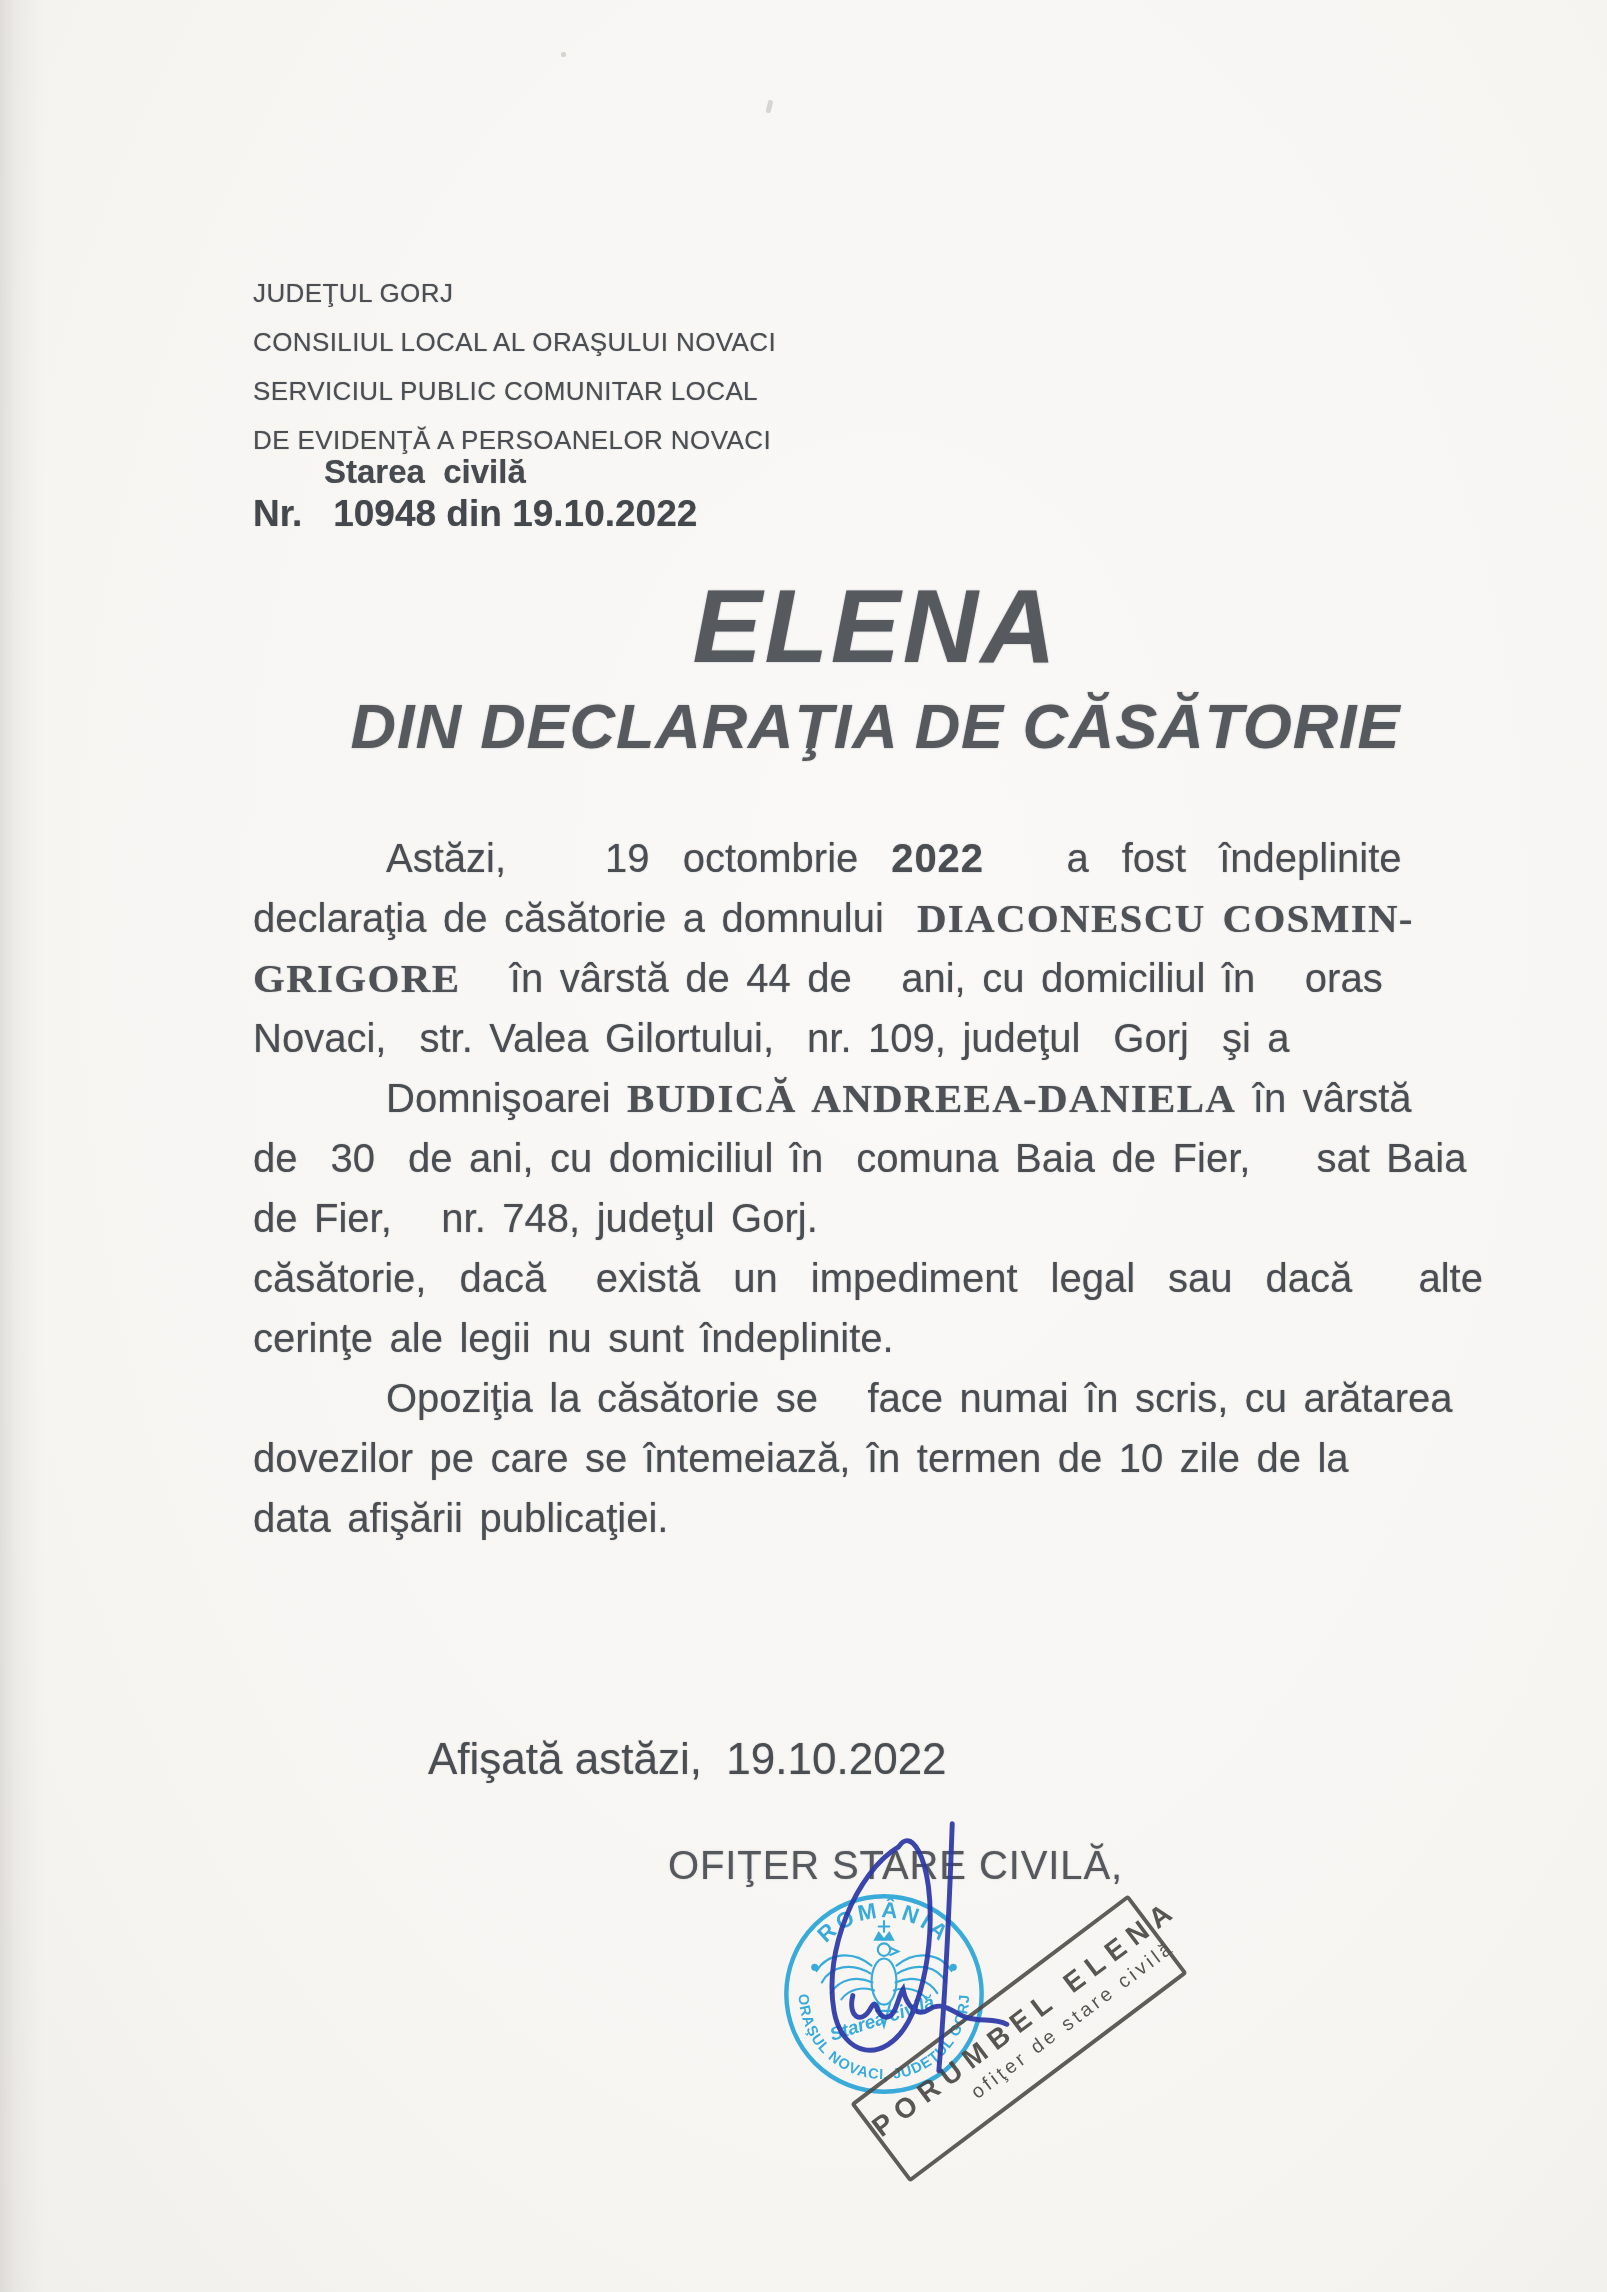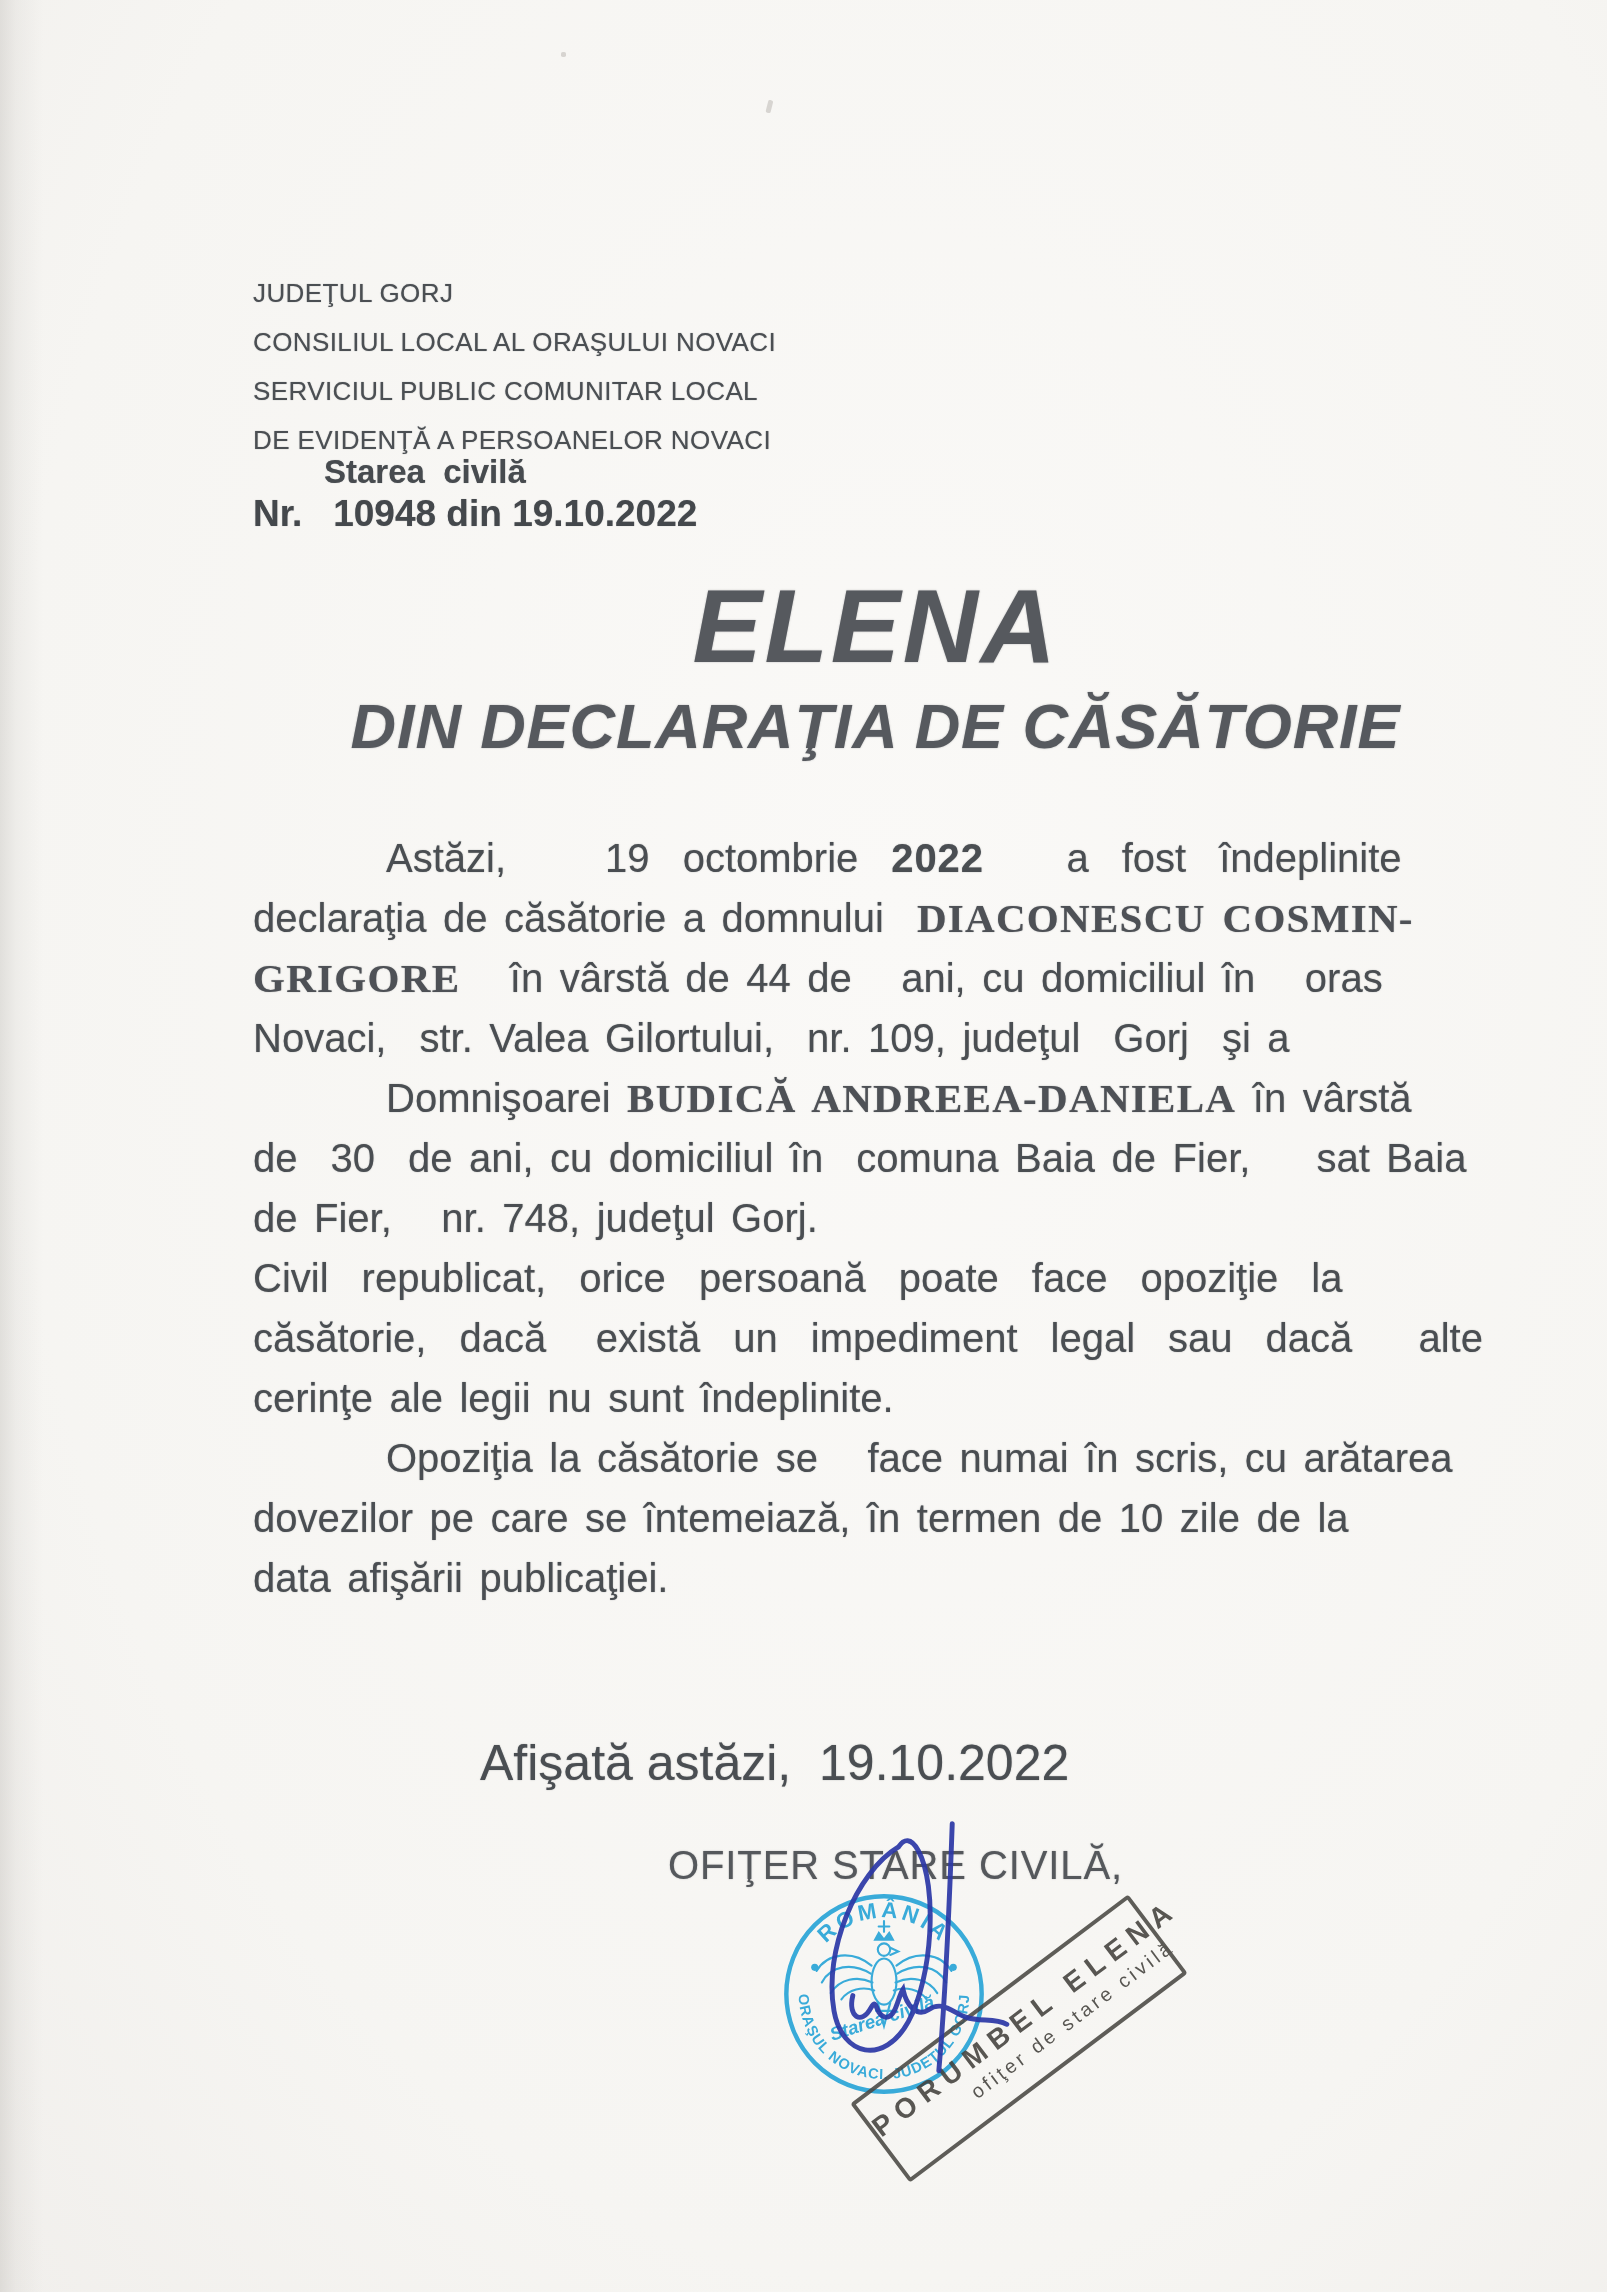--- a/index.html
+++ b/index.html
@@ -55,22 +55,22 @@
   .bline{white-space:pre;}
   .bline.indent{text-indent:133px;}
   .seg-p{}
   .seg-b{font-weight:700;letter-spacing:0.9px;}
   .seg-n{
     font-family:"Liberation Serif", serif;font-weight:700;
     font-size:41px;letter-spacing:1.3px;color:#4e5156;
   }
   
   .posted{
-    position:absolute;left:480px;top:1734px;
-    font-size:50px;color:#4a4e52;white-space:pre;
+    position:absolute;left:428px;top:1734px;
+    font-size:44px;color:#4a4e52;white-space:pre;
     text-shadow:0 0 1.2px rgba(74,78,82,.55);
   }
   .officer{
     position:absolute;left:555px;top:1843px;width:681px;text-align:center;
     font-size:40px;letter-spacing:0.9px;color:#55585c;white-space:pre;
     text-shadow:0 0 1.3px rgba(85,88,92,.55);
   }
   
   .round-stamp{position:absolute;left:781px;top:1891px;width:206px;height:206px;opacity:.95;}
   .rect-stamp{
@@ -111,21 +111,20 @@
   </div>
 
   <div class="body-text">
       <div class="bline indent"><span class="seg-p">Astăzi,      19  octombrie  </span><span class="seg-b">2022</span><span class="seg-p">     a  fost  îndeplinite</span></div>
       <div class="bline"><span class="seg-p">declaraţia de căsătorie a domnului  </span><span class="seg-n">DIACONESCU COSMIN-</span></div>
       <div class="bline"><span class="seg-n">GRIGORE</span><span class="seg-p">   în vârstă de 44 de   ani, cu domiciliul în   oras</span></div>
       <div class="bline"><span class="seg-p">Novaci,  str. Valea Gilortului,  nr. 109, judeţul  Gorj  şi a</span></div>
       <div class="bline indent"><span class="seg-p">Domnişoarei </span><span class="seg-n">BUDICĂ ANDREEA-DANIELA</span><span class="seg-p"> în vârstă</span></div>
       <div class="bline"><span class="seg-p">de  30  de ani, cu domiciliul în  comuna Baia de Fier,    sat Baia</span></div>
       <div class="bline"><span class="seg-p">de Fier,   nr. 748, judeţul Gorj.</span></div>
-      <div class="bline"><span class="seg-p">Civil  republicat,  orice  persoană  poate  face  opoziţie  la</span></div>
       <div class="bline"><span class="seg-p">căsătorie,  dacă   există  un  impediment  legal  sau  dacă    alte</span></div>
       <div class="bline"><span class="seg-p">cerinţe ale legii nu sunt îndeplinite.</span></div>
       <div class="bline indent"><span class="seg-p">Opoziţia la căsătorie se   face numai în scris, cu arătarea</span></div>
       <div class="bline"><span class="seg-p">dovezilor pe care se întemeiază, în termen de 10 zile de la</span></div>
       <div class="bline"><span class="seg-p">data afişării publicaţiei.</span></div>
     </div>
 
   <div class="posted">Afişată astăzi,  19.10.2022</div>
   <div class="officer">OFIŢER STARE CIVILĂ,</div>
 

